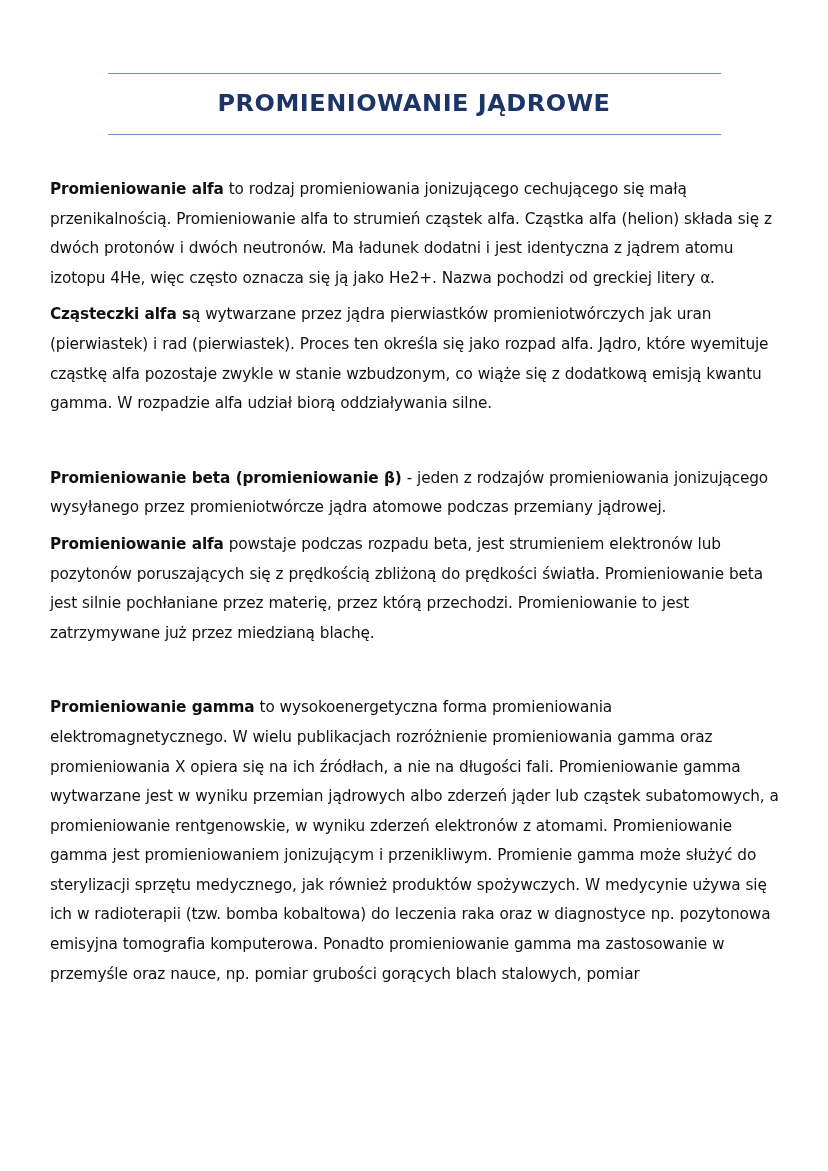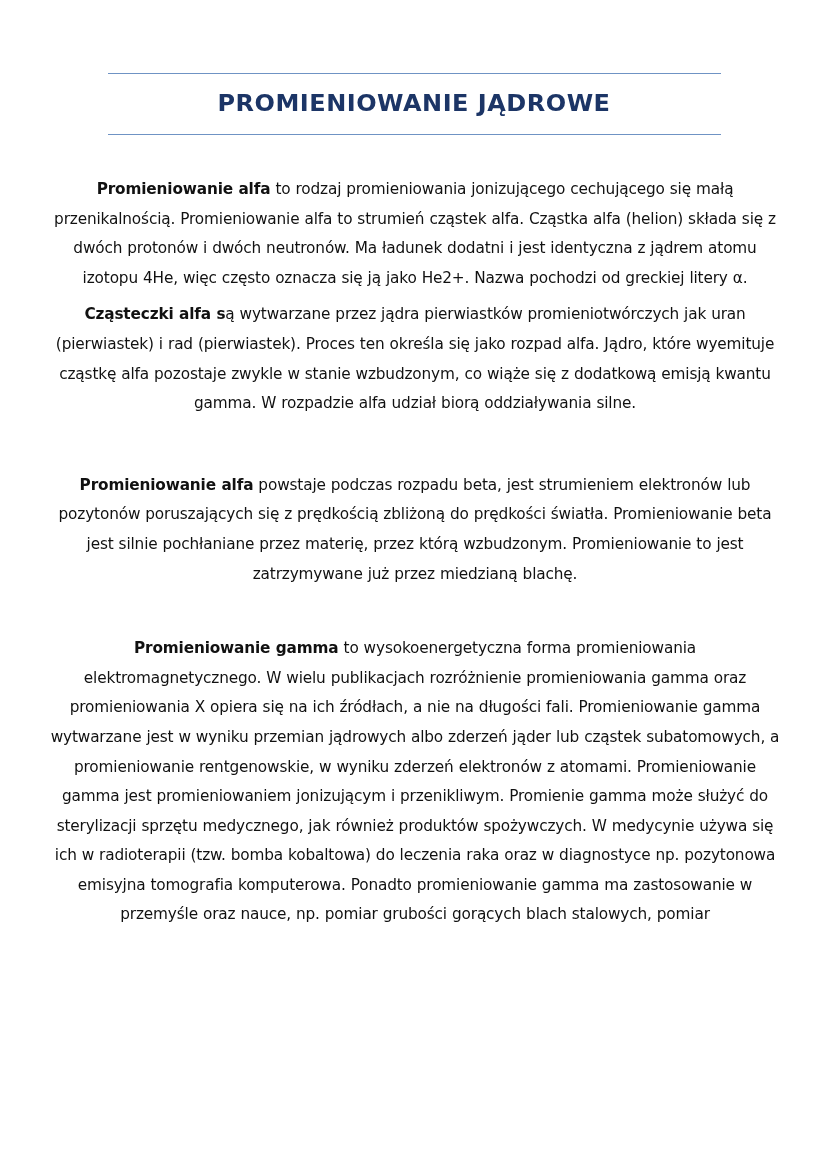--- a/index.html
+++ b/index.html
@@ -35,21 +35,20 @@
       font-size: 24px;
       letter-spacing: 0.5px;
       color: #1c3566;
       transform: scaleY(0.95);
     }
     .content {
       position: absolute;
       left: 50px;
       top: 175px;
       width: 730px;
-      text-align: center;
     }
     .para {
       margin: 0;
       font-size: 15.3px;
       line-height: 29.6px;
       letter-spacing: -0.15px;
       word-spacing: 0.3px;
     }
     .para b {
       font-weight: bold;
@@ -68,22 +67,23 @@
 
   <section>
     <p class="para"><b>Promieniowanie alfa</b><span> to rodzaj promieniowania jonizującego cechującego się małą przenikalnością. Promieniowanie alfa to strumień cząstek alfa. Cząstka alfa (helion) składa się z dwóch protonów i dwóch neutronów. Ma ładunek dodatni i jest identyczna z jądrem atomu izotopu 4He, więc często oznacza się ją jako He2+. Nazwa pochodzi od greckiej litery α.</span></p>
     <div class="gap-small"></div>
     <p class="para"><b>Cząsteczki alfa s</b><span>ą wytwarzane przez jądra pierwiastków promieniotwórczych jak uran (pierwiastek) i rad (pierwiastek). Proces ten określa się jako rozpad alfa. Jądro, które wyemituje cząstkę alfa pozostaje zwykle w stanie wzbudzonym, co wiąże się z dodatkową emisją kwantu gamma. W rozpadzie alfa udział biorą oddziaływania silne.</span></p>
   </section>
 
   <div class="gap-large"></div>
 
   <section>
+    <p class="para"><b>Promieniowanie beta (promieniowanie β)</b><span> - jeden z rodzajów promieniowania jonizującego wysyłanego przez promieniotwórcze jądra atomowe podczas przemiany jądrowej.</span></p>
     <div class="gap-small"></div>
-    <p class="para"><b>Promieniowanie alfa</b><span> powstaje podczas rozpadu beta, jest strumieniem elektronów lub pozytonów poruszających się z prędkością zbliżoną do prędkości światła. Promieniowanie beta jest silnie pochłaniane przez materię, przez którą wzbudzonym. Promieniowanie to jest zatrzymywane już przez miedzianą blachę.</span></p>
+    <p class="para"><b>Promieniowanie alfa</b><span> powstaje podczas rozpadu beta, jest strumieniem elektronów lub pozytonów poruszających się z prędkością zbliżoną do prędkości światła. Promieniowanie beta jest silnie pochłaniane przez materię, przez którą przechodzi. Promieniowanie to jest zatrzymywane już przez miedzianą blachę.</span></p>
   </section>
 
   <div class="gap-large"></div>
 
   <section>
     <p class="para"><b>Promieniowanie gamma</b><span> to wysokoenergetyczna forma promieniowania elektromagnetycznego. W wielu publikacjach rozróżnienie promieniowania gamma oraz promieniowania X opiera się na ich źródłach, a nie na długości fali. Promieniowanie gamma wytwarzane jest w wyniku przemian jądrowych albo zderzeń jąder lub cząstek subatomowych, a promieniowanie rentgenowskie, w wyniku zderzeń elektronów z atomami. Promieniowanie gamma jest promieniowaniem jonizującym i przenikliwym. Promienie gamma może służyć do sterylizacji sprzętu medycznego, jak również produktów spożywczych. W medycynie używa się ich w radioterapii (tzw. bomba kobaltowa) do leczenia raka oraz w diagnostyce np. pozytonowa emisyjna tomografia komputerowa. Ponadto promieniowanie gamma ma zastosowanie w przemyśle oraz nauce, np. pomiar grubości gorących blach stalowych, pomiar</span></p>
   </section>
 
 </div>
 

